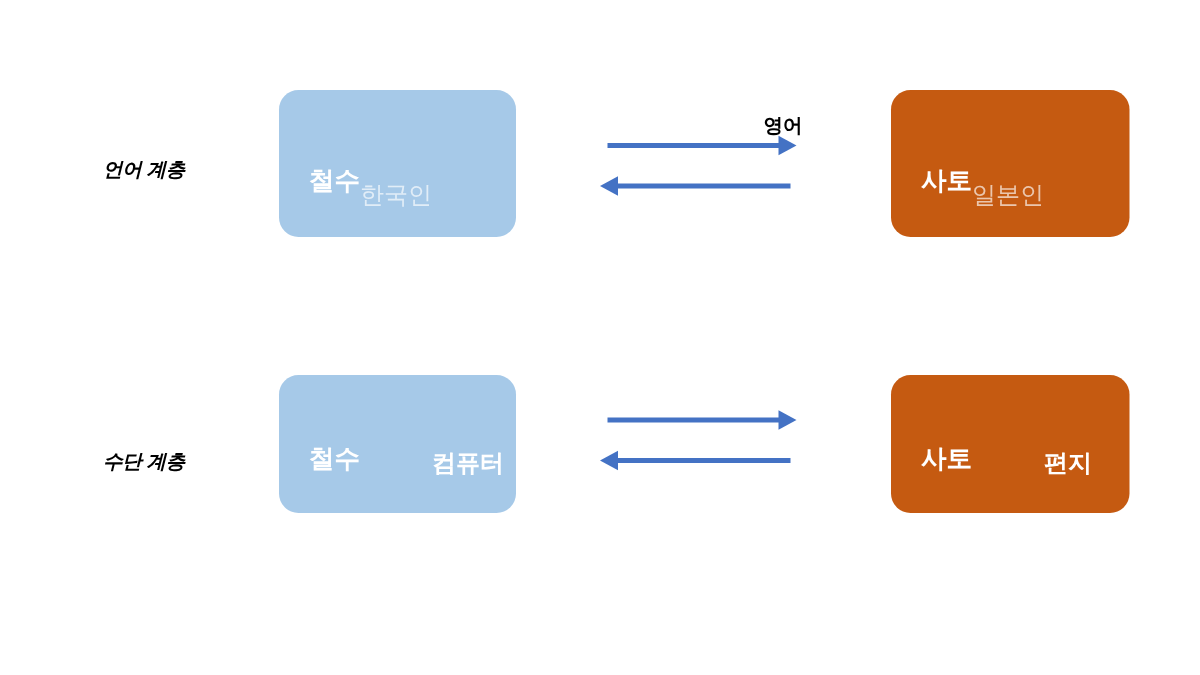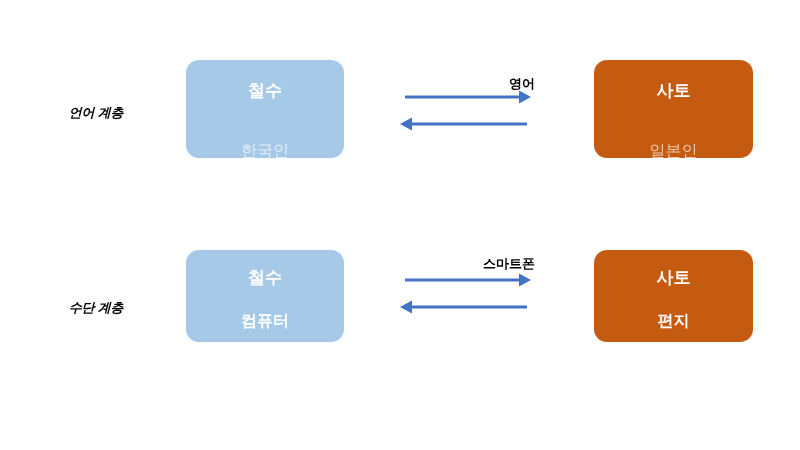--- a/index.html
+++ b/index.html
@@ -34,23 +34,24 @@
   }
   #label-language { left: 40px; top: 106px; width: 112px; }
   #label-medium   { left: 40px; top: 301px; width: 112px; }
 
   
   .box {
     position: absolute;
     border-radius: 13px;
     box-sizing: border-box;
     display: flex;
-    flex-direction: column;
+    flex-direction: row;
     align-items: center;
     justify-content: flex-start;
+    padding-left: 20px;
   }
   .box.blue   { background: #A6C9E8; }
   .box.orange { background: #C55A11; }
 
   .box-title {
     font-size: 17px;
     font-weight: bold;
     color: #FFFFFF;
     line-height: 1;
     white-space: nowrap;
@@ -71,21 +72,21 @@
   #box-sato-medium      { left: 594px; top: 250px; width: 159px; height: 92px; }
 
   #box-chulsoo-language .box-title,
   #box-sato-language   .box-title { margin-top: 22px; }
   #box-chulsoo-language .box-sub,
   #box-sato-language   .box-sub   { margin-top: 44px; }
 
   #box-chulsoo-medium .box-title,
   #box-sato-medium    .box-title  { margin-top: 19px; }
   #box-chulsoo-medium .box-sub,
-  #box-sato-medium    .box-sub    { margin-top: 27px; }
+  #box-sato-medium    .box-sub    { margin-top: 27px; margin-left: 48px; }
 
   
   .connector {
     position: absolute;
   }
   #connector-language { left: 395px; top: 62px;  width: 140px; height: 75px; }
   #connector-medium   { left: 395px; top: 245px; width: 140px; height: 75px; }
 
   .connector-label {
     position: absolute;
@@ -144,21 +145,20 @@
   </div>
 
   <div class="row-label" id="label-medium">수단 계층</div>
 
   <div class="box blue" id="box-chulsoo-medium">
     <span class="box-title">철수</span>
     <span class="box-sub solid">컴퓨터</span>
   </div>
 
   <div class="connector" id="connector-medium">
-    <span class="connector-label">스마트폰</span>
     <svg class="arrow-svg" viewBox="0 0 140 75" xmlns="http://www.w3.org/2000/svg">
       <g>
         <line x1="10" y1="35" x2="125" y2="35" stroke="#4472C4" stroke-width="3.2"></line>
         <polygon points="124,28.5 136,35 124,41.5" fill="#4472C4"></polygon>
       </g>
       <g>
         <line x1="16" y1="62" x2="132" y2="62" stroke="#4472C4" stroke-width="3.2"></line>
         <polygon points="17,55.5 5,62 17,68.5" fill="#4472C4"></polygon>
       </g>
     </svg>

